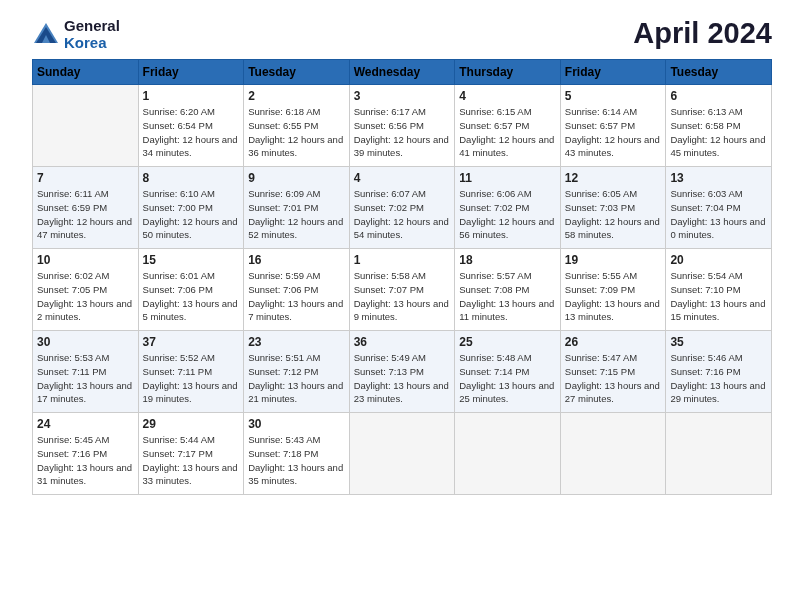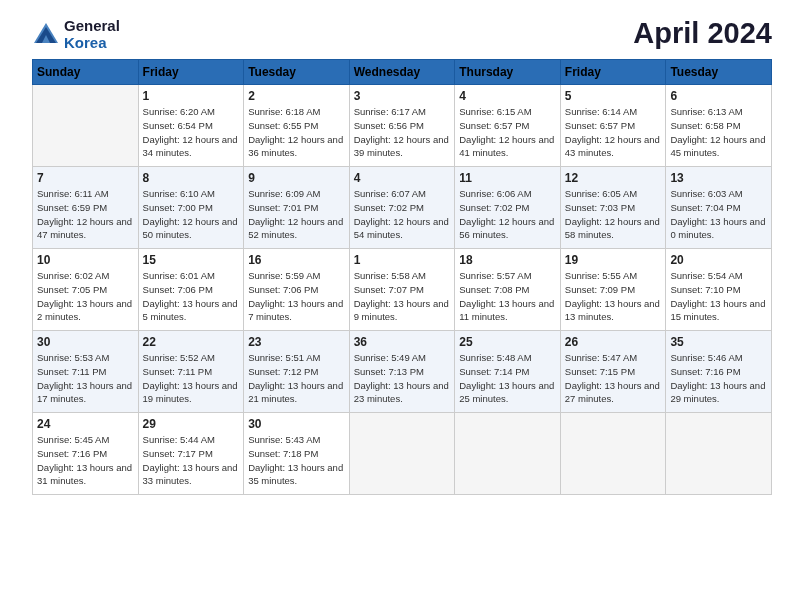--- a/index.html
+++ b/index.html
@@ -220,21 +220,21 @@
             <span class="day-number">20</span>
             <div class="day-info">Sunrise: 5:54 AM<br>Sunset: 7:10 PM<br>Daylight: 13 hours and 15 minutes.</div>
           </td>
         </tr>
         <tr class="row-alt">
           <td>
             <span class="day-number">30</span>
             <div class="day-info">Sunrise: 5:53 AM<br>Sunset: 7:11 PM<br>Daylight: 13 hours and 17 minutes.</div>
           </td>
           <td>
-            <span class="day-number">22</span>
+            <span class="day-number">37</span>
             <div class="day-info">Sunrise: 5:52 AM<br>Sunset: 7:11 PM<br>Daylight: 13 hours and 19 minutes.</div>
           </td>
           <td>
             <span class="day-number">23</span>
             <div class="day-info">Sunrise: 5:51 AM<br>Sunset: 7:12 PM<br>Daylight: 13 hours and 21 minutes.</div>
           </td>
           <td>
             <span class="day-number">36</span>
             <div class="day-info">Sunrise: 5:49 AM<br>Sunset: 7:13 PM<br>Daylight: 13 hours and 23 minutes.</div>
           </td>

